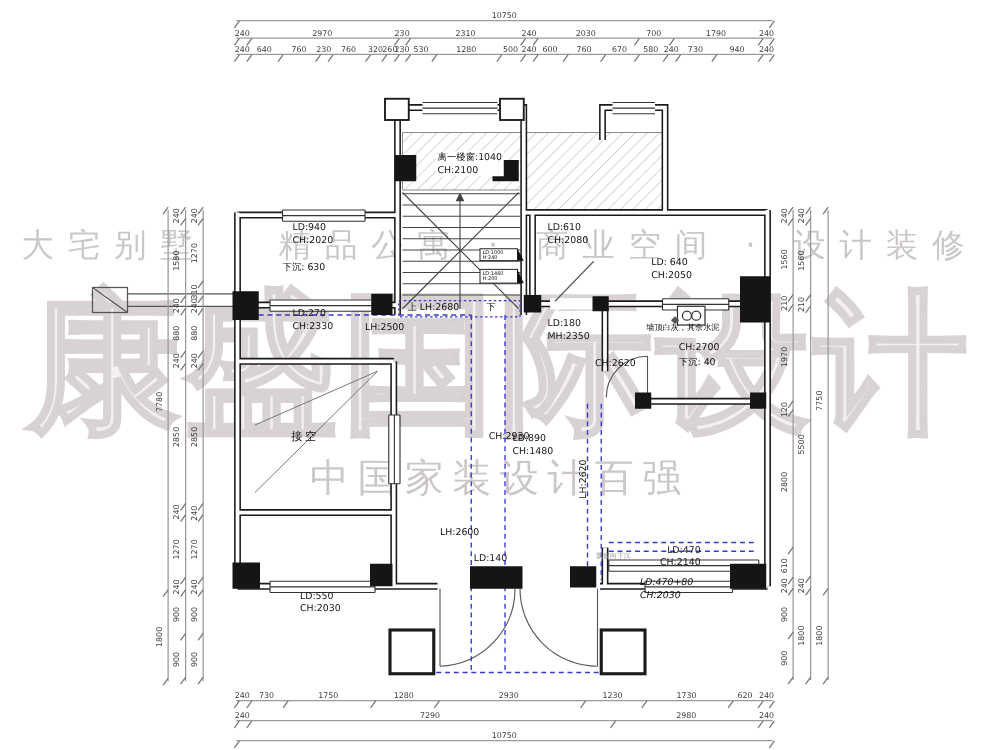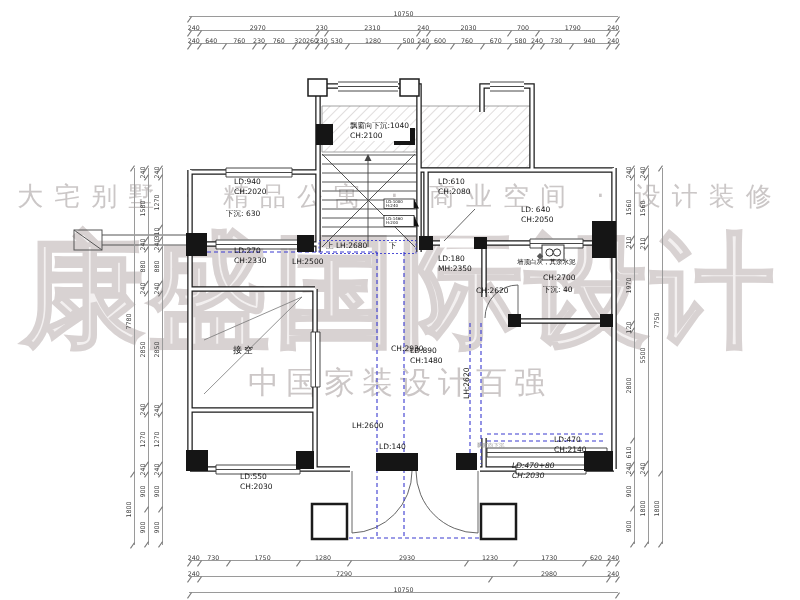--- a/index.html
+++ b/index.html
@@ -150,21 +150,21 @@
     <path d="M540,253 l3.2,3.2 -3.2,3.2 -3.2,-3.2 z" fill="#555"></path>
 
     <g>
       <rect x="384" y="199" width="30" height="9.5" fill="#fff" stroke="#222" stroke-width="0.8"></rect>
       <rect x="384" y="215.5" width="30" height="11" fill="#fff" stroke="#222" stroke-width="0.8"></rect>
       <path d="M414,199 l5,9.5 h-5 z M414,215.5 l5,11 h-5 z" fill="#111"></path>
     </g>
   </svg>
 
   <div class="lbl bgw" style="left:349px;top:121px;">
-    <span style="display:block">飘窗向下沉:1040</span>
+    <span style="display:block">离一楼窗:1040</span>
     <span style="display:block">CH:2100</span>
   </div>
   <div class="lbl" style="left:234px;top:177px;">
     <span style="display:block">LD:940</span>
     <span style="display:block">CH:2020</span>
   </div>
   <div class="lbl" style="left:226px;top:209px;">下沉: 630</div>
   <div class="lbl" style="left:438px;top:177px;">
     <span style="display:block">LD:610</span>
     <span style="display:block">CH:2080</span>
@@ -202,21 +202,21 @@
     <span style="display:block">CH:1480</span>
   </div>
   <div class="lbl" style="left:391px;top:344px;">CH:2930</div>
   <div class="lbl vert" style="left:462px;top:399px;">LH:2620</div>
   <div class="lbl" style="left:352px;top:421px;">LH:2600</div>
   <div class="lbl" style="left:240px;top:436px;margin-top:36px;">
     <span style="display:block">LD:550</span>
     <span style="display:block">CH:2030</span>
   </div>
   <div class="lbl" style="left:379px;top:442px;">LD:140</div>
-  <div class="lbl" style="left:554px;top:435px;">
+  <div class="lbl" style="left:528px;top:435px;text-align:right;">
     <span style="display:block">LD:470</span>
     <span style="display:block">CH:2140</span>
   </div>
   <div class="lbl gray" style="left:477px;top:442px;">飘窗向下沉</div>
   <div class="lbl" style="left:512px;top:461px;font-style:italic;">
     <span style="display:block">LD:470+80</span>
     <span style="display:block">CH:2030</span>
   </div>
 
   <div class="dim-row" style="left:189px;top:5px;width:429px;">

